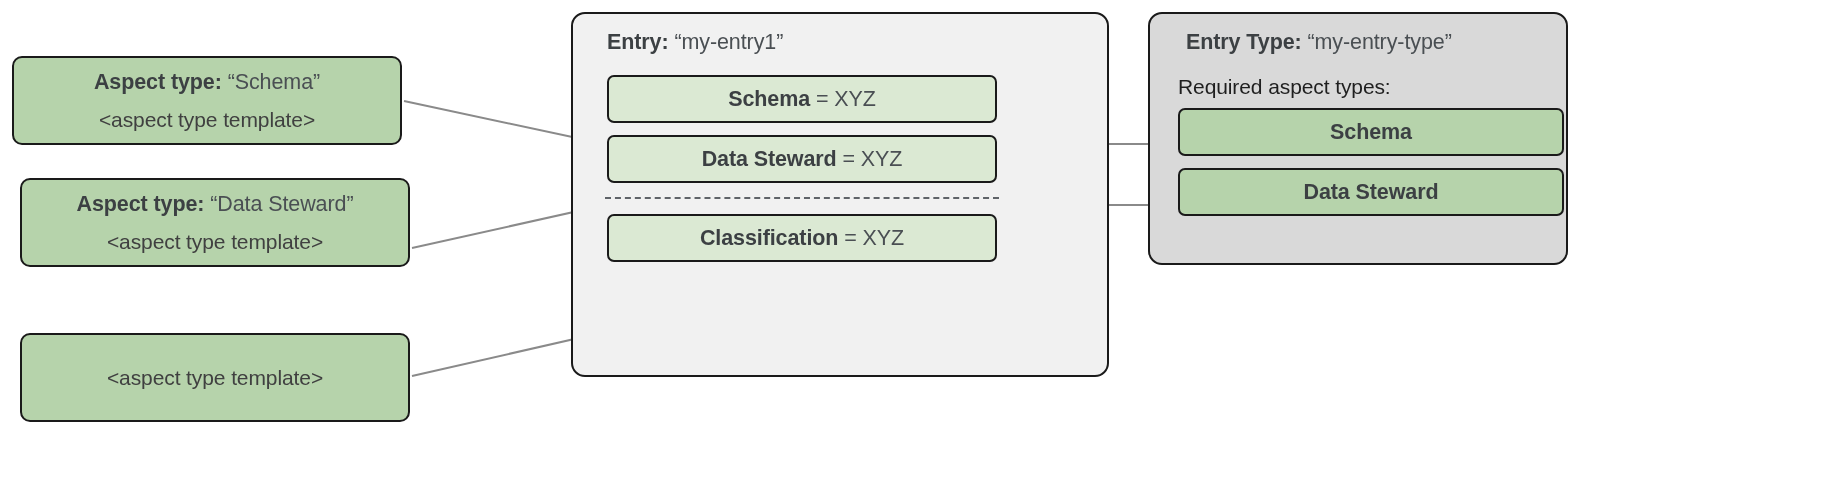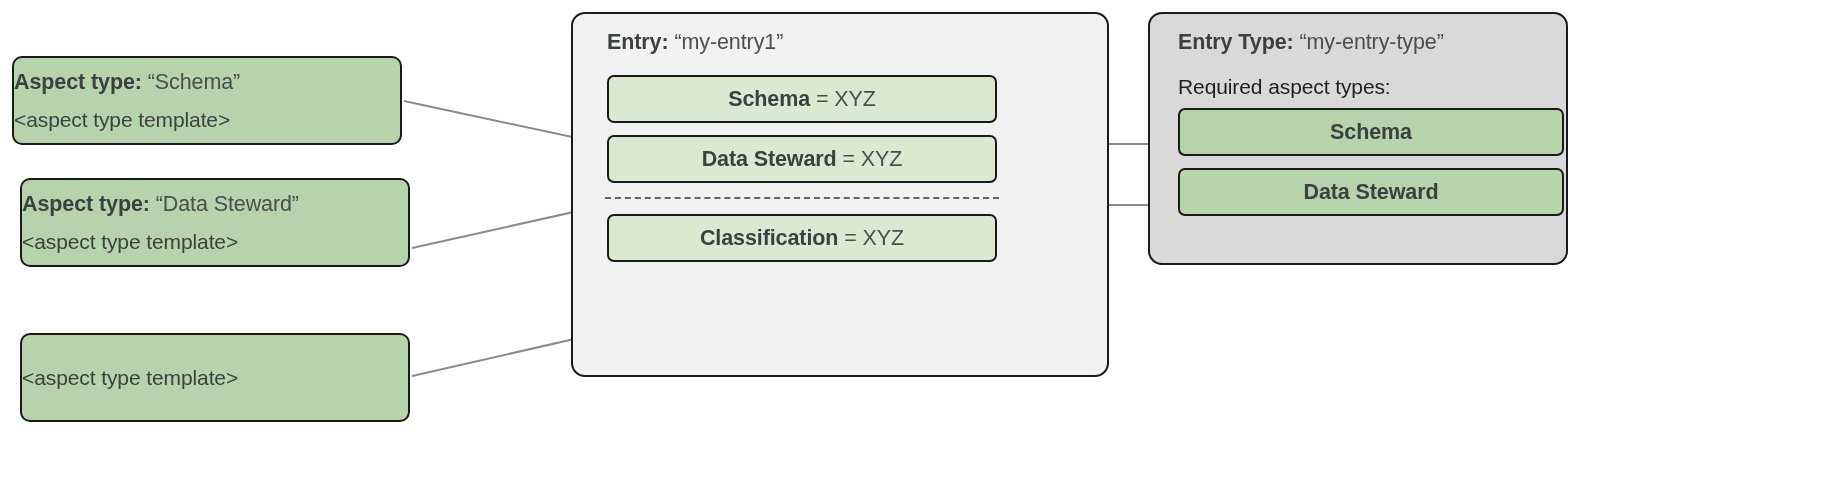--- a/index.html
+++ b/index.html
@@ -33,20 +33,21 @@
     position: absolute;
     box-sizing: border-box;
     width: 390px;
     height: 89px;
     background: #b6d3ab;
     border: 2.5px solid #1a1a1a;
     border-radius: 10px;
     z-index: 3;
     display: flex;
     flex-direction: column;
+    align-items: center;
     justify-content: center;
     gap: 13px;
   }
   .aspect-card .line1 {
     font-size: 21.5px;
     color: #3c4043;
     letter-spacing: -0.1px;
     white-space: nowrap;
   }
   .aspect-card .line1 .lbl {
@@ -136,21 +137,21 @@
     height: 253px;
     background: #d9d9d9;
     border: 2.5px solid #1a1a1a;
     border-radius: 14px;
     z-index: 3;
     padding: 16px 20px 0 20px;
   }
   #entry-type-panel .panel-title {
     font-size: 21.5px;
     letter-spacing: -0.1px;
-    margin: 0 0 20px 8px;
+    margin: 0 0 20px 16px;
     white-space: nowrap;
   }
   #entry-type-panel .panel-title .lbl { font-weight: 700; color: #3c4043; }
   #entry-type-panel .panel-title .val { font-weight: 400; color: #4a4f53; }
   #entry-type-panel .section-label { margin-left: 8px; }
 
   .type-chip {
     box-sizing: border-box;
     width: 386px;
     height: 48px;

